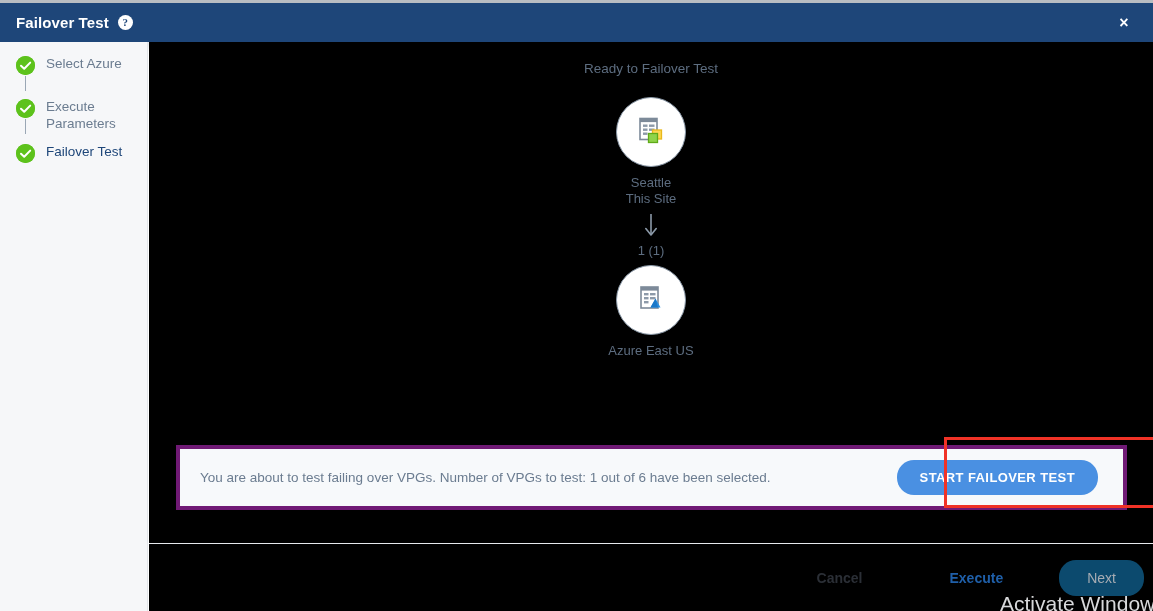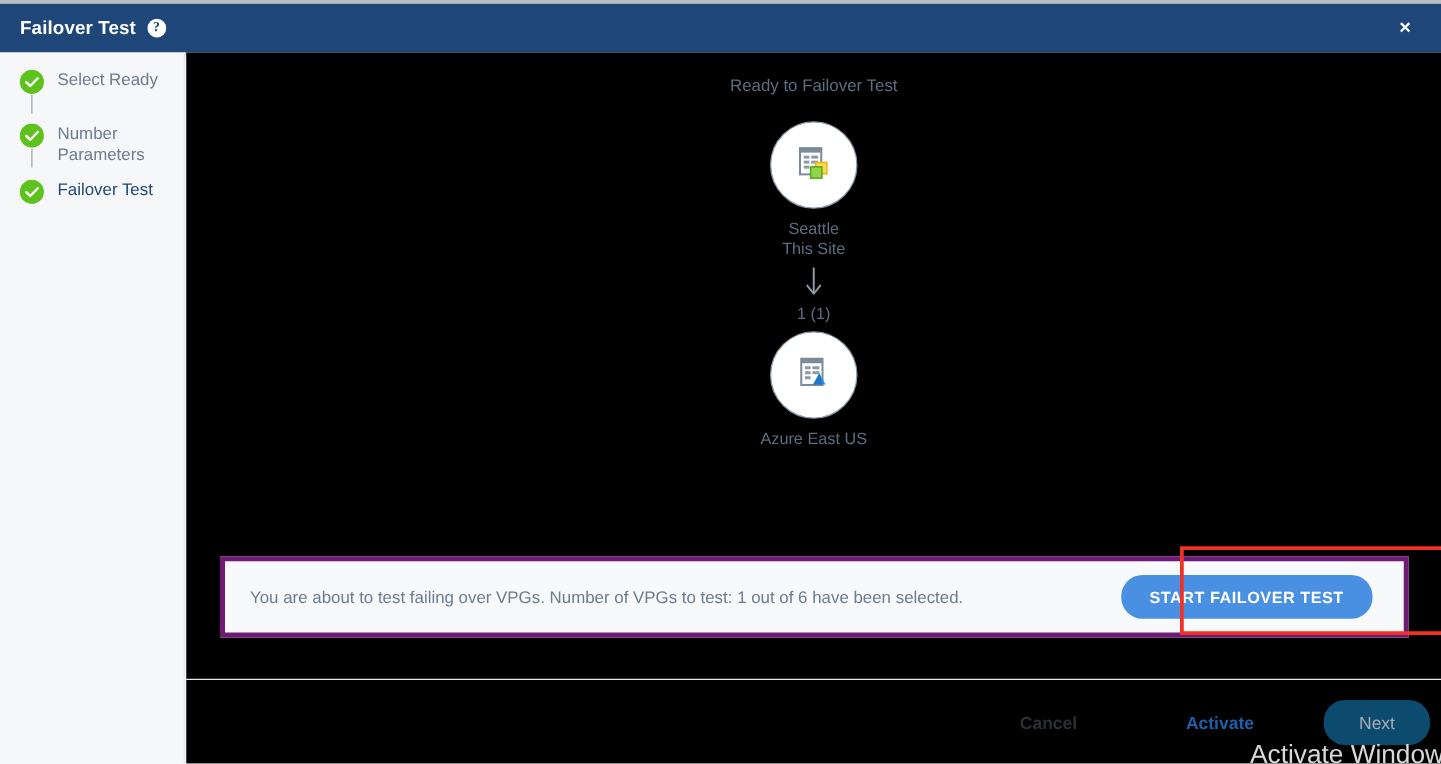--- a/index.html
+++ b/index.html
@@ -321,34 +321,34 @@
       <div class="step">
         <div class="step-marker">
           <span class="step-circle">
             <svg width="19" height="19" viewBox="0 0 19 19">
               <circle cx="9.5" cy="9.5" r="9.5" fill="#5dc21c"></circle>
               <path d="M5 9.7 L8.2 12.8 L14.2 6.6" stroke="#ffffff" stroke-width="2" fill="none" stroke-linecap="round" stroke-linejoin="round"></path>
             </svg>
           </span>
           <span class="step-connector"></span>
         </div>
-        <div class="step-label">Select Ready</div>
+        <div class="step-label">Select Azure</div>
       </div>
 
       <div class="step">
         <div class="step-marker">
           <span class="step-circle">
             <svg width="19" height="19" viewBox="0 0 19 19">
               <circle cx="9.5" cy="9.5" r="9.5" fill="#5dc21c"></circle>
               <path d="M5 9.7 L8.2 12.8 L14.2 6.6" stroke="#ffffff" stroke-width="2" fill="none" stroke-linecap="round" stroke-linejoin="round"></path>
             </svg>
           </span>
           <span class="step-connector"></span>
         </div>
-        <div class="step-label">Number Parameters</div>
+        <div class="step-label">Execute Parameters</div>
       </div>
 
       <div class="step">
         <div class="step-marker">
           <span class="step-circle">
             <svg width="19" height="19" viewBox="0 0 19 19">
               <circle cx="9.5" cy="9.5" r="9.5" fill="#5dc21c"></circle>
               <path d="M5 9.7 L8.2 12.8 L14.2 6.6" stroke="#ffffff" stroke-width="2" fill="none" stroke-linecap="round" stroke-linejoin="round"></path>
             </svg>
           </span>
@@ -422,19 +422,19 @@
       <button class="start-btn">START FAILOVER TEST</button>
     </div>
 
   </div>
 
   <div class="annotation-box"></div>
 
   <div class="footer-divider"></div>
   <div class="footer">
     <button class="btn-cancel">Cancel</button>
-    <button class="btn-previous">Activate</button>
+    <button class="btn-previous">Execute</button>
     <button class="btn-next" disabled="">Next</button>
   </div>
 
   <div class="watermark">Activate Windows</div>
 
 </div>
 
 </body></html>

